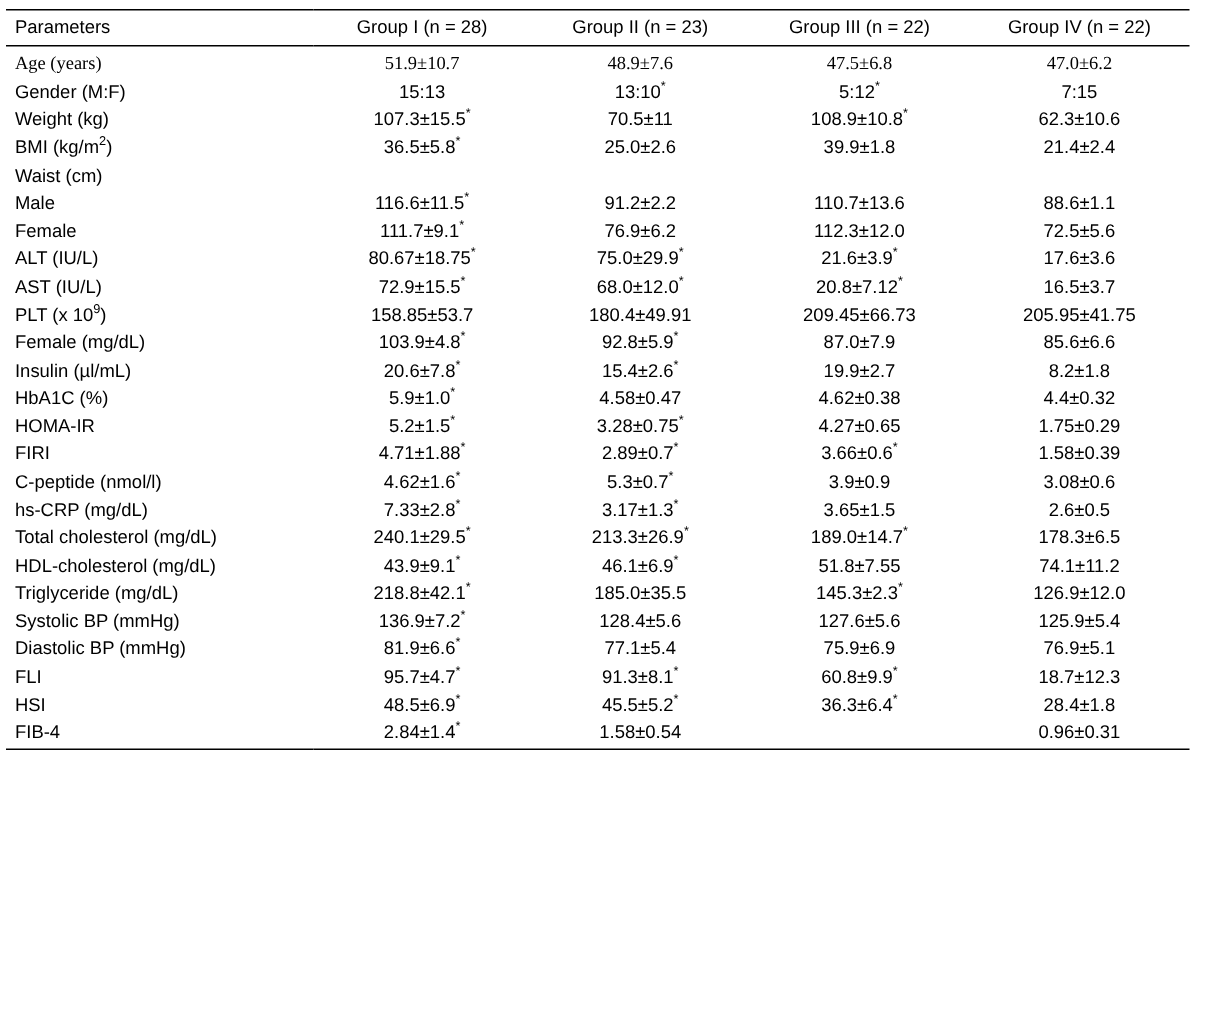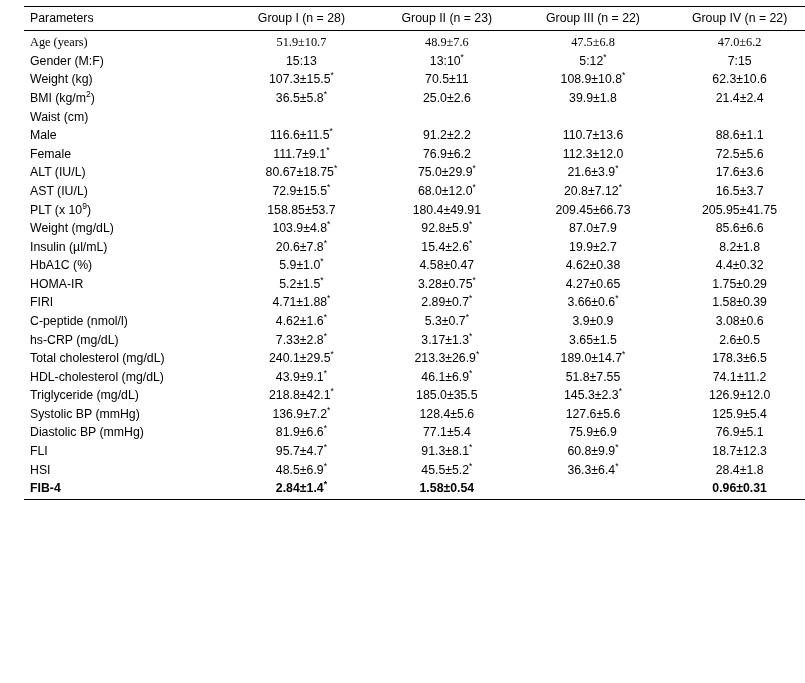--- a/index.html
+++ b/index.html
@@ -10,21 +10,21 @@
   body {
     width: 805px;
     height: 683px;
     font-family: "Liberation Sans", sans-serif;
     color: #000000;
     overflow: hidden;
   }
   .table-wrap {
     box-sizing: border-box;
     width: 805px;
-    padding: 6px 8px 4px 24px;
+    padding: 6px 8px 4px 4px;
   }
   table.data-table {
     border-collapse: collapse;
     width: 789px;
     font-size: 12.3px;
     line-height: 1.0;
   }
   table.data-table thead th {
     font-weight: normal;
     padding: 5px 6px 6px 6px;
@@ -36,21 +36,20 @@
     padding: 3.15px 6px 3.15px 6px;
     white-space: nowrap;
   }
   table.data-table tbody tr:first-child td {
     padding-top: 5px;
     font-family: Liberation Serif, serif;
   }
   table.data-table tbody tr:last-child td {
     border-bottom: 1.6px solid #000;
     padding-bottom: 5px;
-    font-weight: bold;
   }
   .col-param {
     text-align: left;
     width: 208px;
   }
   .col-val {
     text-align: center;
     width: 145px;
   }
   .sup {
@@ -138,21 +137,21 @@
           <td class="col-val">16.5±3.7</td>
         </tr>
         <tr>
           <td class="col-param">PLT (x 10<sup class="sup">9</sup>)</td>
           <td class="col-val">158.85±53.7</td>
           <td class="col-val">180.4±49.91</td>
           <td class="col-val">209.45±66.73</td>
           <td class="col-val">205.95±41.75</td>
         </tr>
         <tr>
-          <td class="col-param">Weight (mg/dL)</td>
+          <td class="col-param">Female (mg/dL)</td>
           <td class="col-val">103.9±4.8<span class="sup">*</span></td>
           <td class="col-val">92.8±5.9<span class="sup">*</span></td>
           <td class="col-val">87.0±7.9</td>
           <td class="col-val">85.6±6.6</td>
         </tr>
         <tr>
           <td class="col-param">Insulin (µl/mL)</td>
           <td class="col-val">20.6±7.8<span class="sup">*</span></td>
           <td class="col-val">15.4±2.6<span class="sup">*</span></td>
           <td class="col-val">19.9±2.7</td>

